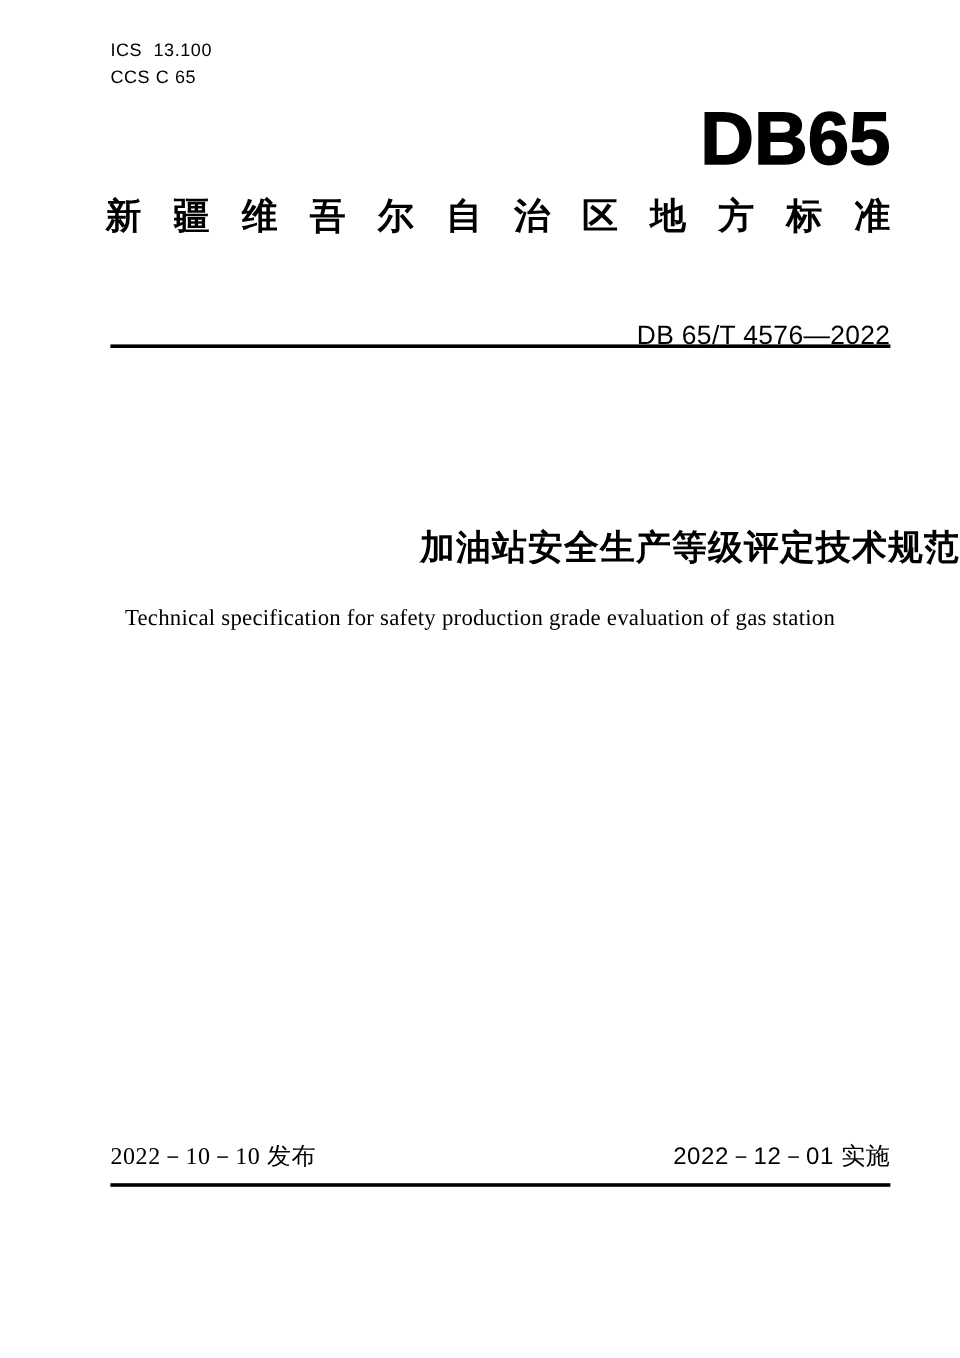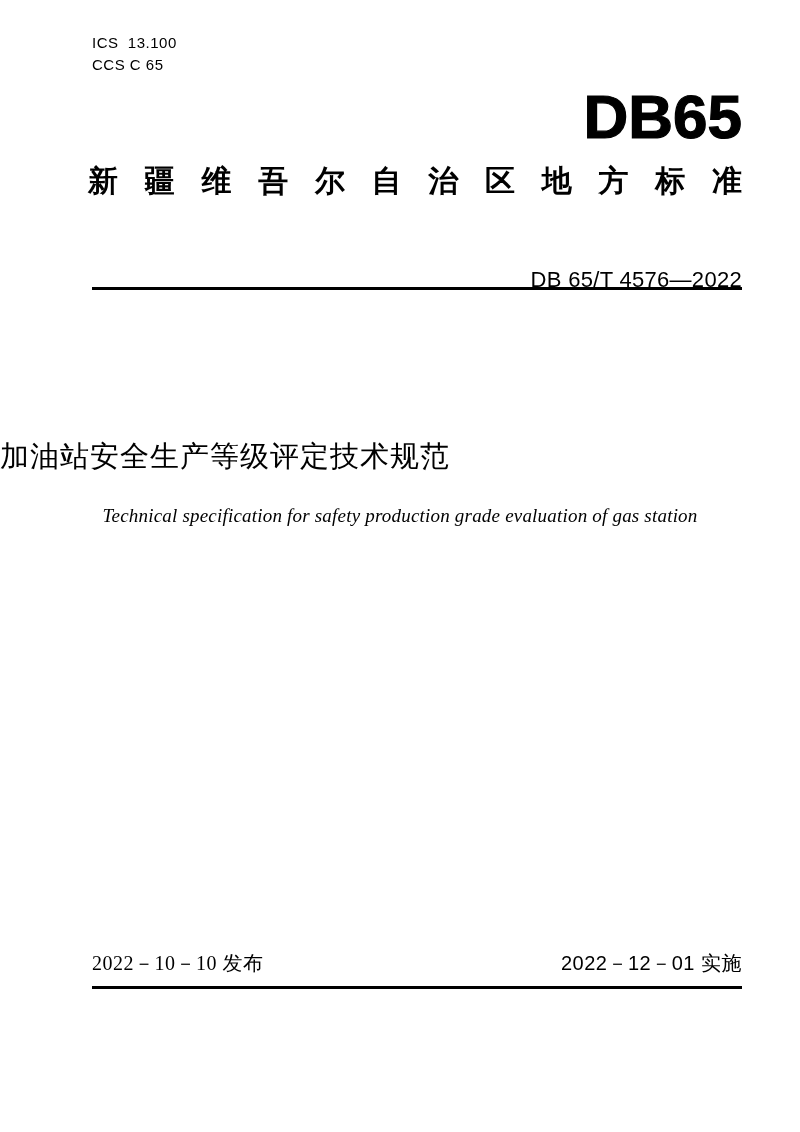--- a/index.html
+++ b/index.html
@@ -95,36 +95,35 @@
     height: 3px;
     background: #000;
   }
 
   
   .title-cn {
     position: absolute;
     left: 0;
     right: 0;
     top: 437px;
-    text-align: left;
+    text-align: right;
     font-family: "Liberation Sans", "DejaVu Sans", sans-serif;
-    font-weight: normal;
+    font-weight: bold;
     font-size: 29px;
     letter-spacing: 1px;
   }
   .title-en {
     position: absolute;
     left: 0;
     right: 0;
     top: 505px;
     text-align: center;
     font-family: "Liberation Serif", "DejaVu Serif", serif;
     font-size: 19px;
     letter-spacing: 0.2px;
-    font-style: italic;
   }
 
   
   .date-issue {
     position: absolute;
     left: 92px;
     top: 950px;
     font-family: Liberation Serif, serif;
     font-size: 20px;
     letter-spacing: 0.5px;

